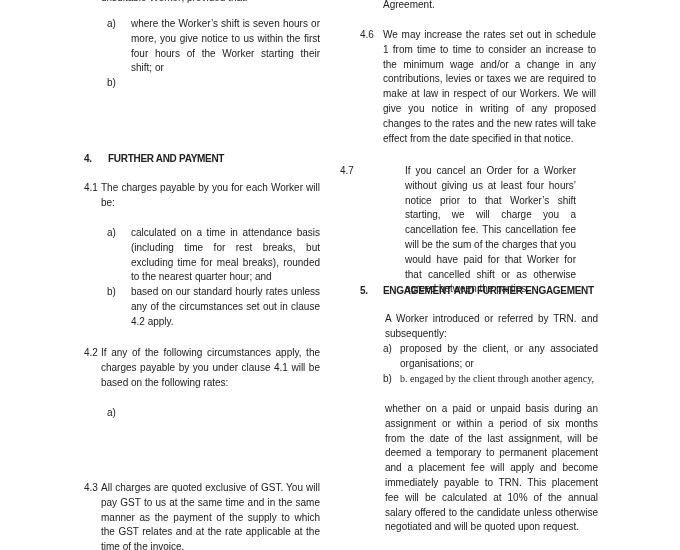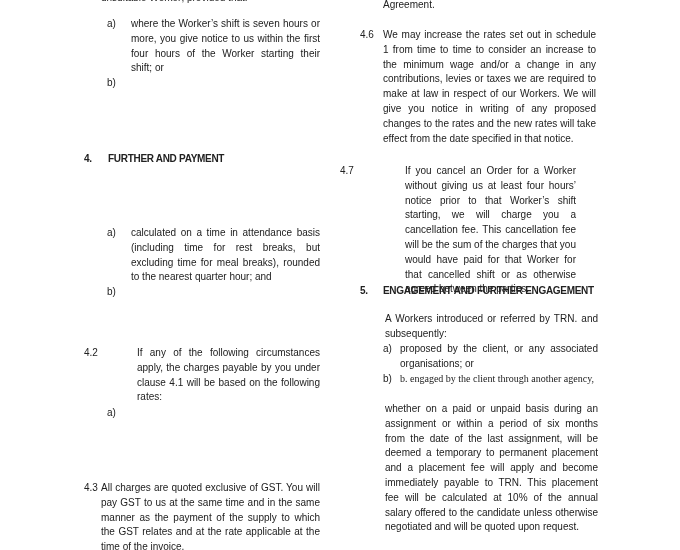--- a/index.html
+++ b/index.html
@@ -43,32 +43,37 @@
     <div class="sub">
       <span class="lettercol">b)</span>
     </div>
   </div>
 
   <div class="blk row heading" style="left:84px;top:152px;width:236px;">
     <span class="numcol-wide">4.</span>
     <div class="body-left">FURTHER AND PAYMENT</div>
   </div>
 
+  <div class="blk row" style="left:84px;top:181px;width:236px;">
+    <span class="numcol">4.1</span>
+    <div class="body">The charges payable by you for each Worker will be:</div>
+  </div>
 
   <div class="blk" style="left:107px;top:226px;width:213px;">
     <div class="sub">
       <span class="lettercol">a)</span>
       <div class="subtext">calculated on a time in attendance basis (including time for rest breaks, but excluding time for meal breaks), rounded to the nearest quarter hour; and</div>
     </div>
     <div class="sub">
       <span class="lettercol">b)</span>
+      <div class="subtext">based on our standard hourly rates unless any of the circumstances set out in clause 4.2 apply.</div>
     </div>
   </div>
 
-  <div class="blk row" style="left:84px;top:346px;width:236px;gap:36px;">
+  <div class="blk row" style="left:84px;top:346px;width:236px;">
     <span class="numcol">4.2</span>
     <div class="body">If any of the following circumstances apply, the charges payable by you under clause 4.1 will be based on the following rates:</div>
   </div>
 
   <div class="blk" style="left:107px;top:406px;width:213px;">
     <div class="sub">
       <span class="lettercol">a)</span>
     </div>
   </div>
 
@@ -87,21 +92,21 @@
   <div class="blk row" style="left:340px;top:164px;width:236px;gap:42px;">
     <span class="rnumcol">4.7</span>
     <div class="body">If you cancel an Order for a Worker without giving us at least four hours’ notice prior to that Worker’s shift starting, we will charge you a cancellation fee. This cancellation fee will be the sum of the charges that you would have paid for that Worker for that cancelled shift or as otherwise agreed between the parties.</div>
   </div>
 
   <div class="blk row heading" style="left:360px;top:284px;width:238px;">
     <span class="rnumcol">5.</span>
     <div class="body-left">ENGAGEMENT AND FURTHER ENGAGEMENT</div>
   </div>
 
-  <div class="blk body" style="left:385px;top:312px;width:213px;">A Workers introduced or referred by TRN. and subsequently:</div>
+  <div class="blk body" style="left:385px;top:312px;width:213px;">A Worker introduced or referred by TRN. and subsequently:</div>
 
   <div class="blk" style="left:383px;top:342px;width:215px;">
     <div class="sub">
       <span class="lettercol-r">a)</span>
       <div class="subtext">proposed by the client, or any associated organisations; or</div>
     </div>
     <div class="sub">
       <span class="lettercol-r">b)</span>
       <div class="subtext nowrap">b. engaged by the client through another agency,</div>
     </div>

